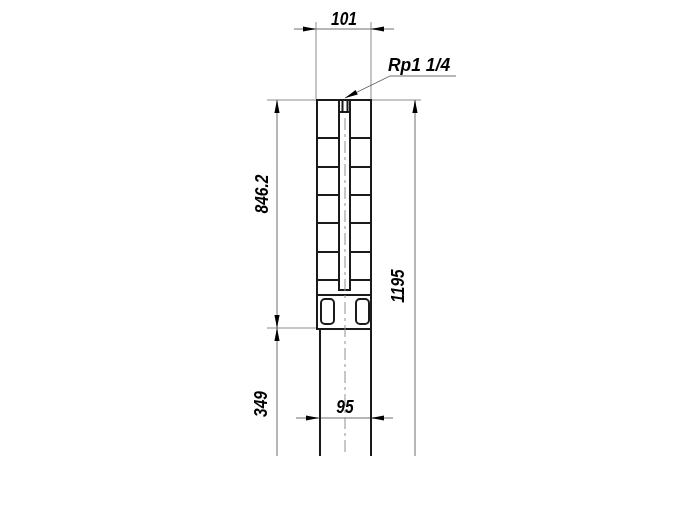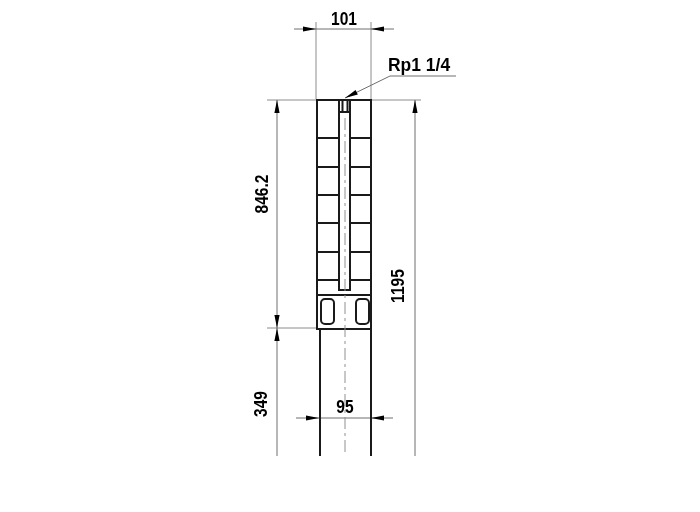--- a/index.html
+++ b/index.html
@@ -7,20 +7,21 @@
     padding: 0;
     background: #ffffff;
     font-family: "Liberation Sans", sans-serif;
   }
   .canvas {
     position: relative;
     width: 700px;
     height: 456px;
     background: #ffffff;
     overflow: hidden;
+    font-style: italic;
   }
   svg { position: absolute; top: 0; left: 0; }
 
   .obj   { stroke: #1a1a1a; stroke-width: 2; fill: none; }
   .thin  { stroke: #8c8c8c; stroke-width: 1; fill: none; }
   .dimln { stroke: #6e6e6e; stroke-width: 1; fill: none; }
   .cl    { stroke: #909090; stroke-width: 1; fill: none;
            stroke-dasharray: 12 4 3 4; }
   .arrow { fill: #000000; stroke: none; }
   .dimtext {

